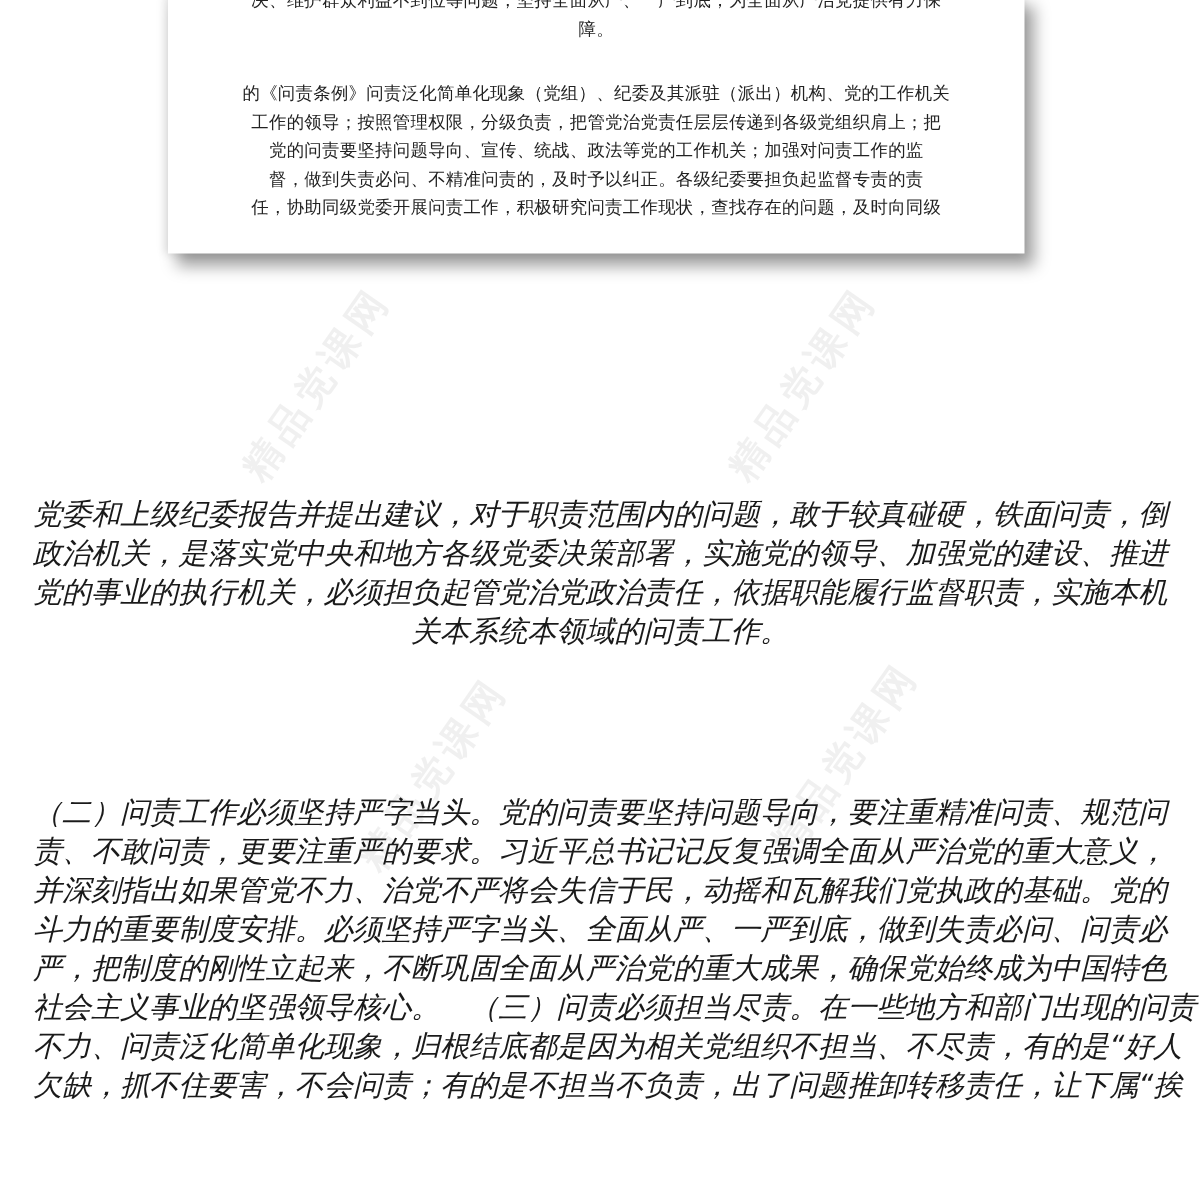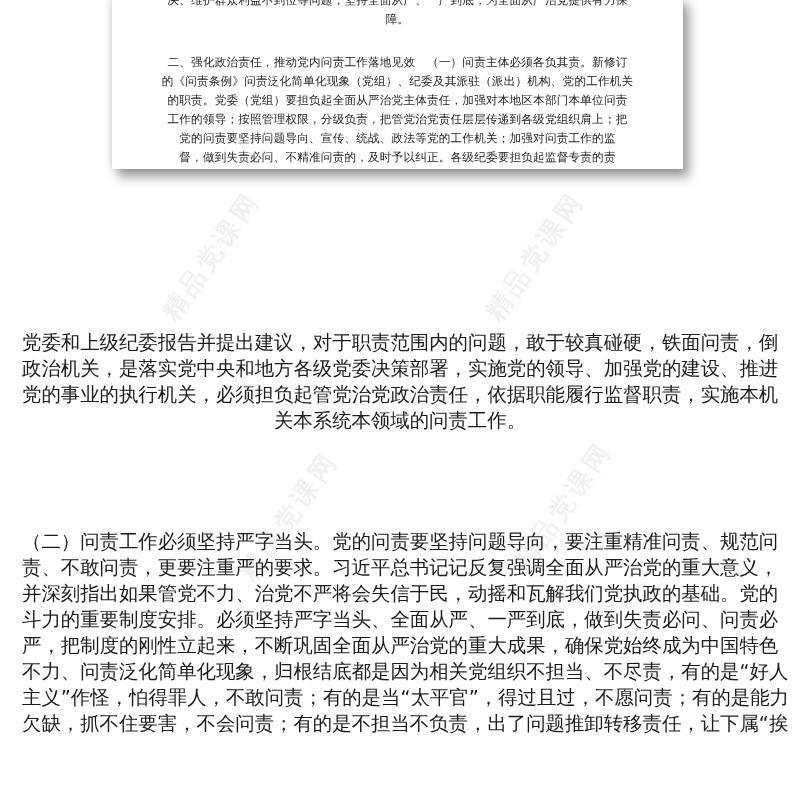--- a/index.html
+++ b/index.html
@@ -71,20 +71,21 @@
       line-height: 26px;
       color: #1a1a1a;
       text-align: center;
       z-index: 3;
     }
     .body-text .line {
       display: block;
       white-space: nowrap;
       text-align: justify;
       text-align-last: justify;
+      font-style: italic;
     }
     .body-text .line.last {
       text-align: right;
       text-align-last: center;
     }
     .para-a { top: 330px; }
     .para-b { top: 529px; }
   </style>
 </head>
 <body>
@@ -94,39 +95,37 @@
 <div class="watermark" style="left:246px; top:560px;">精品党课网</div>
 <div class="watermark" style="left:520px; top:550px;">精品党课网</div>
 <div class="watermark" style="left:470px; top:-10px;">精品党课网</div>
 
 <div class="page-card">
   <div class="card-text card-p1">
     <span class="card-line">决、维护群众利益不到位等问题，坚持全面从严、一严到底，为全面从严治党提供有力保</span>
     <span class="card-line">障。</span>
   </div>
   <div class="card-text card-p2">
-    <span class="card-line">二、强化政治责任，推动党内问责工作落地见效　（一）问责主体必须各负其责。新修订</span>
     <span class="card-line">的《问责条例》问责泛化简单化现象（党组）、纪委及其派驻（派出）机构、党的工作机关</span>
-    <span class="card-line">的职责。党委（党组）要担负起全面从严治党主体责任，加强对本地区本部门本单位问责</span>
     <span class="card-line">工作的领导；按照管理权限，分级负责，把管党治党责任层层传递到各级党组织肩上；把</span>
     <span class="card-line">党的问责要坚持问题导向、宣传、统战、政法等党的工作机关；加强对问责工作的监</span>
     <span class="card-line">督，做到失责必问、不精准问责的，及时予以纠正。各级纪委要担负起监督专责的责</span>
     <span class="card-line">任，协助同级党委开展问责工作，积极研究问责工作现状，查找存在的问题，及时向同级</span>
   </div>
 </div>
 
 <div class="body-text para-a">
   <span class="line">党委和上级纪委报告并提出建议，对于职责范围内的问题，敢于较真碰硬，铁面问责，倒</span>
   <span class="line">政治机关，是落实党中央和地方各级党委决策部署，实施党的领导、加强党的建设、推进</span>
   <span class="line">党的事业的执行机关，必须担负起管党治党政治责任，依据职能履行监督职责，实施本机</span>
   <span class="line last">关本系统本领域的问责工作。</span>
 </div>
 
 <div class="body-text para-b">
   <span class="line">（二）问责工作必须坚持严字当头。党的问责要坚持问题导向，要注重精准问责、规范问</span>
   <span class="line">责、不敢问责，更要注重严的要求。习近平总书记记反复强调全面从严治党的重大意义，</span>
   <span class="line">并深刻指出如果管党不力、治党不严将会失信于民，动摇和瓦解我们党执政的基础。党的</span>
   <span class="line">斗力的重要制度安排。必须坚持严字当头、全面从严、一严到底，做到失责必问、问责必</span>
   <span class="line">严，把制度的刚性立起来，不断巩固全面从严治党的重大成果，确保党始终成为中国特色</span>
+  <span class="line">社会主义事业的坚强领导核心。　（三）问责必须担当尽责。在一些地方和部门出现的问责</span>
   <span class="line">不力、问责泛化简单化现象，归根结底都是因为相关党组织不担当、不尽责，有的是“好人</span>
-  <span class="line">主义”作怪，怕得罪人，不敢问责；有的是当“太平官”，得过且过，不愿问责；有的是能力</span>
   <span class="line">欠缺，抓不住要害，不会问责；有的是不担当不负责，出了问题推卸转移责任，让下属“挨</span>
 </div>
 
 </body></html>

